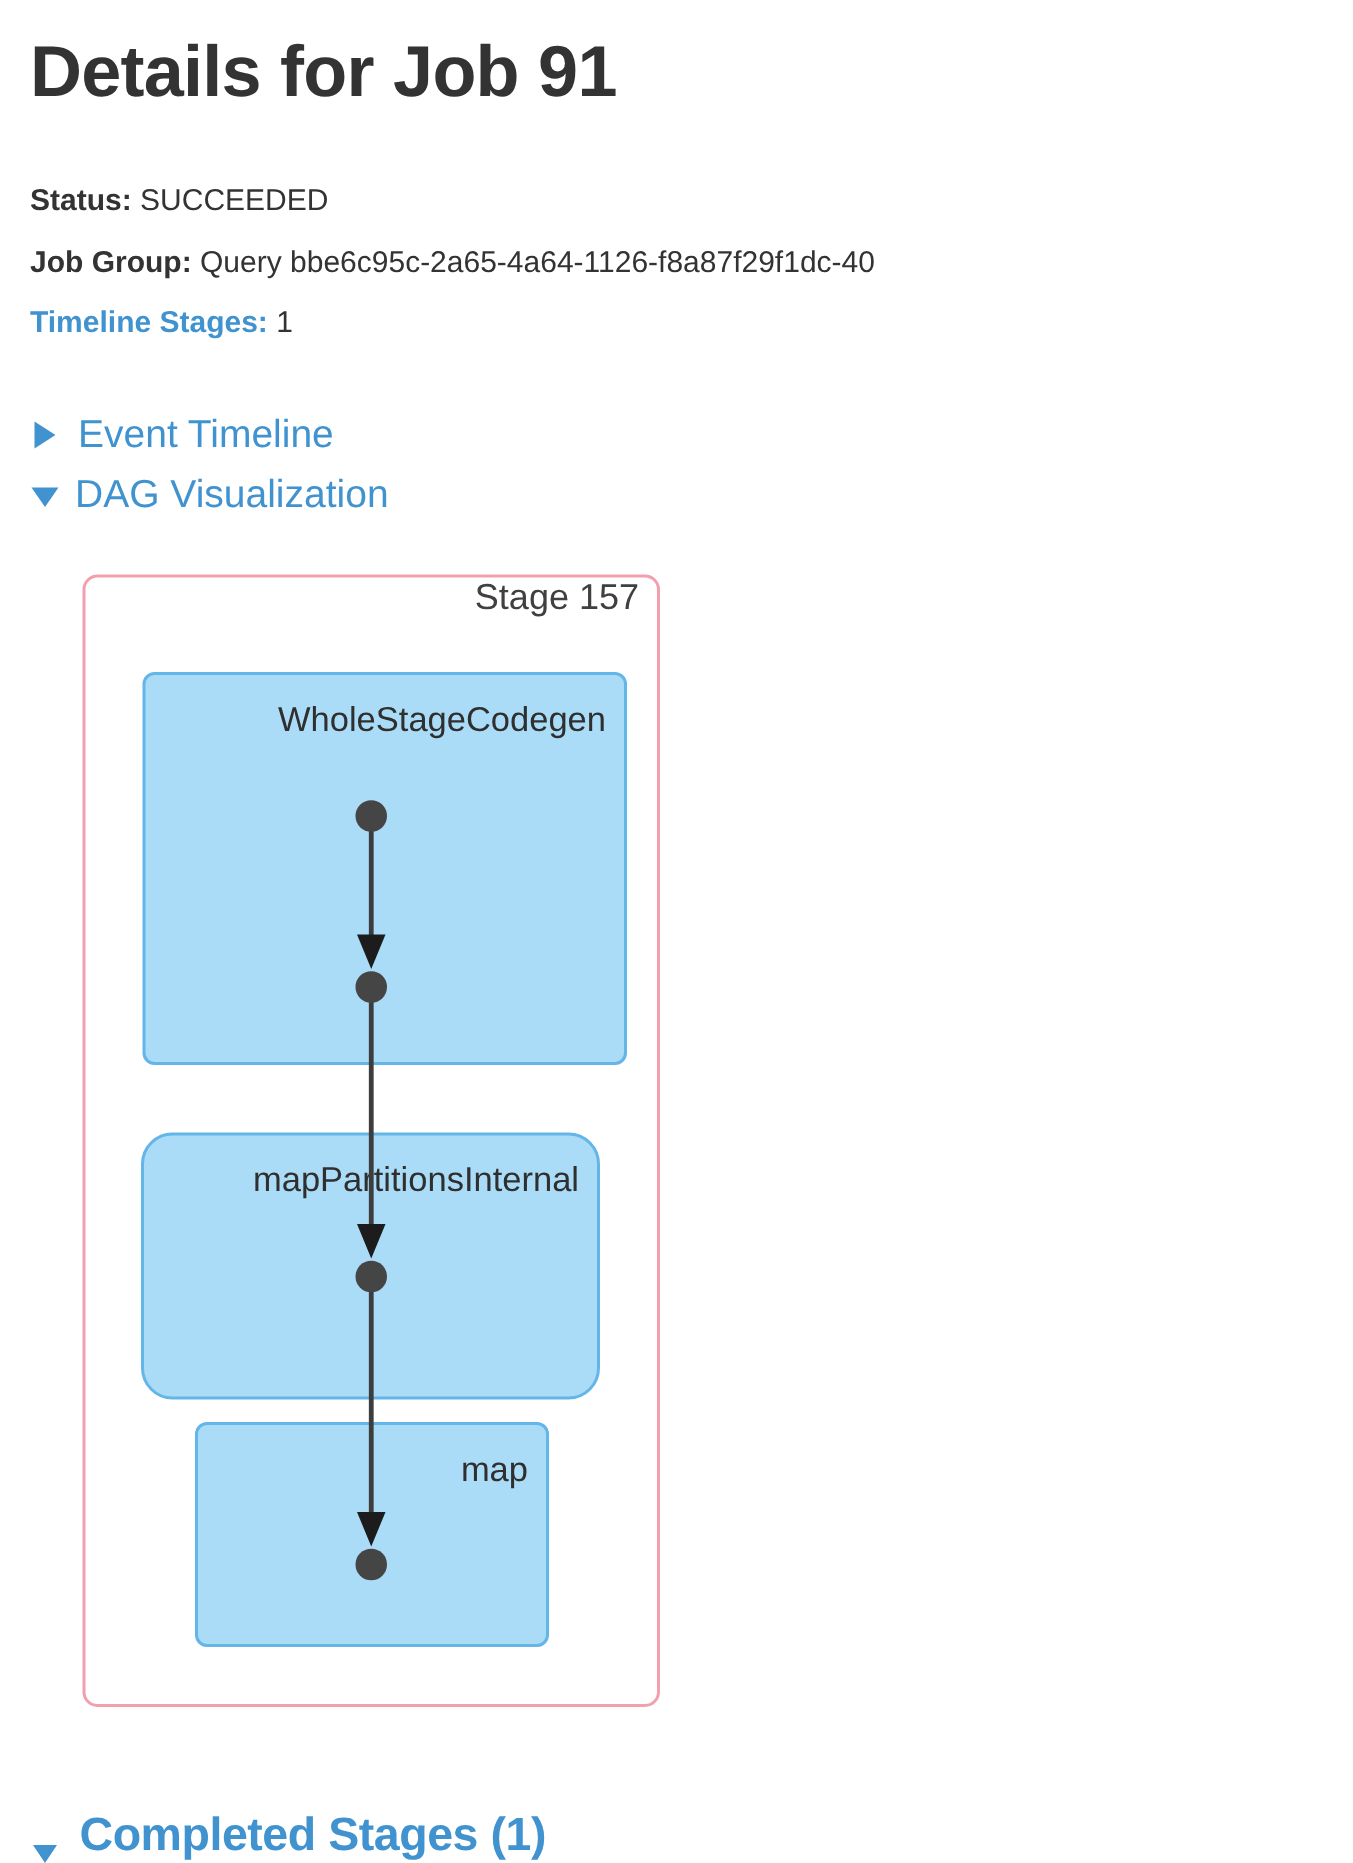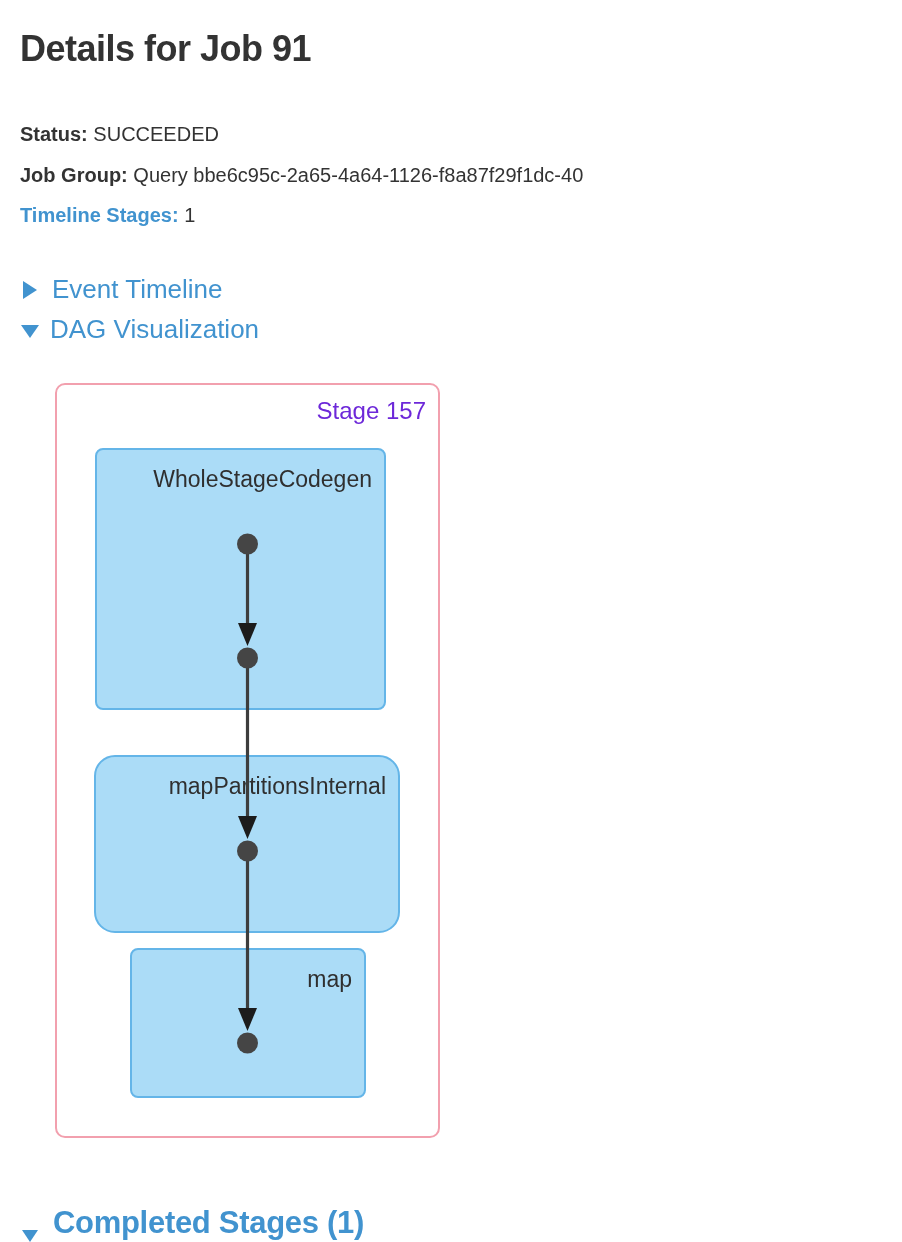--- a/index.html
+++ b/index.html
@@ -15,21 +15,21 @@
   *{box-sizing:border-box;}
   html,body{margin:0;padding:0;background:#ffffff;}
   body{
     width:902px;height:1242px;overflow:hidden;
     font-family:"Liberation Sans","DejaVu Sans",sans-serif;
     color:var(--body-text);
   }
   .page{padding:0 20px;}
   h2.page-title{
     margin:26px 0 0 0;
-    font-size:36px;line-height:46px;font-weight:bold;color:#333;
+    font-size:48px;line-height:46px;font-weight:bold;color:#333;
     letter-spacing:-0.5px;
   }
   .summary{margin:42px 0 0 0;font-size:20px;line-height:40.5px;}
   .summary-line strong{font-weight:bold;}
   .summary-line .link-strong{
     color:var(--accent);font-weight:bold;text-decoration:none;cursor:pointer;
   }
   .toggles{margin-top:34px;}
   .toggle-line{
     display:flex;align-items:center;height:40px;cursor:pointer;
@@ -51,34 +51,34 @@
   .dag-outer{
     position:relative;
     margin:33px 0 0 35px;
     width:385px;height:755px;
     border:2px solid var(--stage-border);
     border-radius:10px;
     background:#ffffff;
     cursor:pointer;
   }
   .stage-label{
-    position:absolute;top:12px;right:12px;
-    font-size:24px;color:#6d28d9;
+    position:absolute;top:0;right:12px;
+    font-size:24px;color:#404040;
   }
   .op-box{
     position:absolute;
     background:var(--node-fill);
     border:2px solid var(--node-border);
     border-radius:8px;
   }
   .op-label{
     position:absolute;top:16px;right:12px;
     font-size:23px;color:#2f2f2f;white-space:nowrap;
   }
-  .op-wsc{left:38px;top:63px;width:291px;height:262px;}
+  .op-wsc{left:38px;top:63px;width:323px;height:262px;}
   .op-mpi{left:37px;top:370px;width:306px;height:178px;border-radius:21px;}
   .op-map{left:73px;top:563px;width:236px;height:150px;}
   svg.dag-edges{
     position:absolute;left:0;top:0;
     pointer-events:none;
   }
   h4.section-heading{
     margin:66px 0 0 0;
     display:flex;align-items:flex-end;
     font-size:31px;line-height:38px;font-weight:bold;

